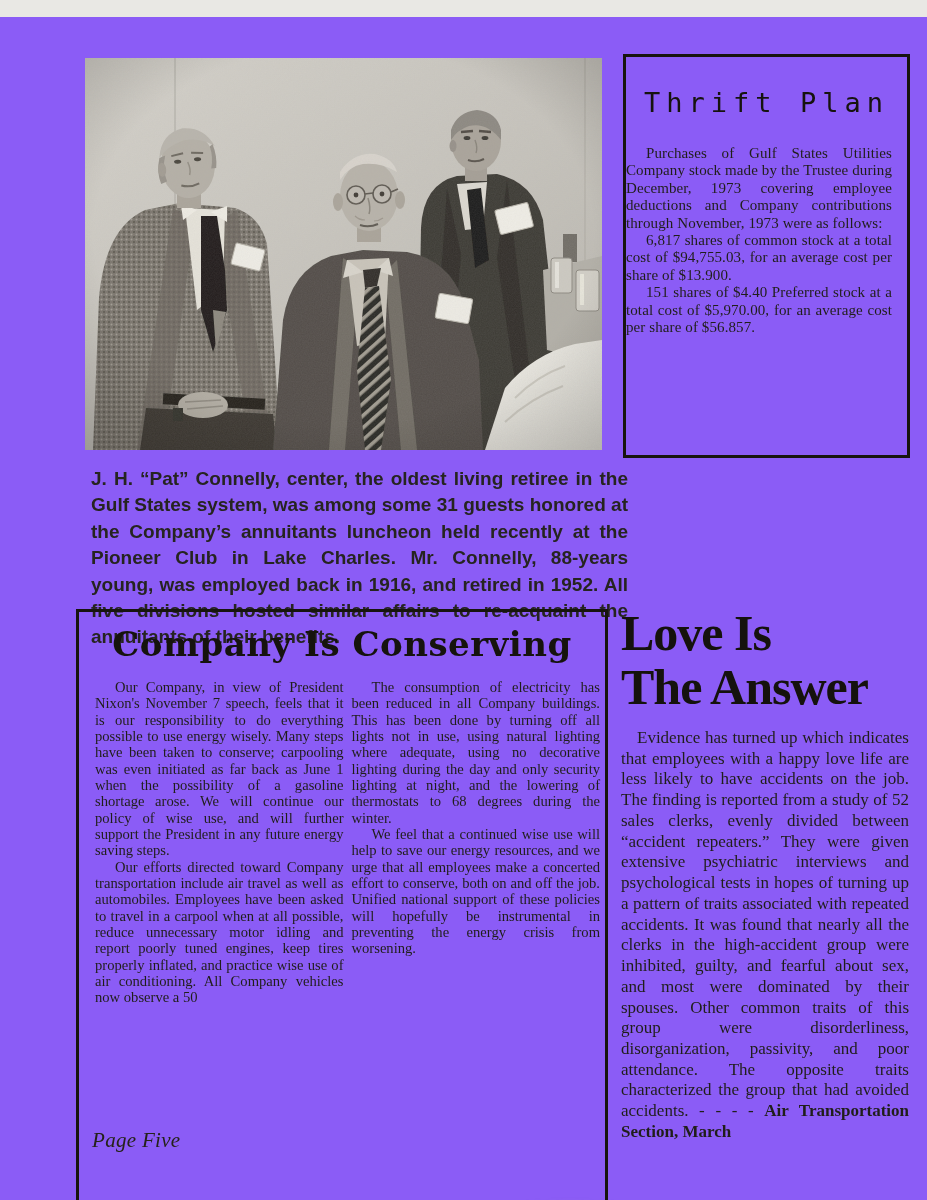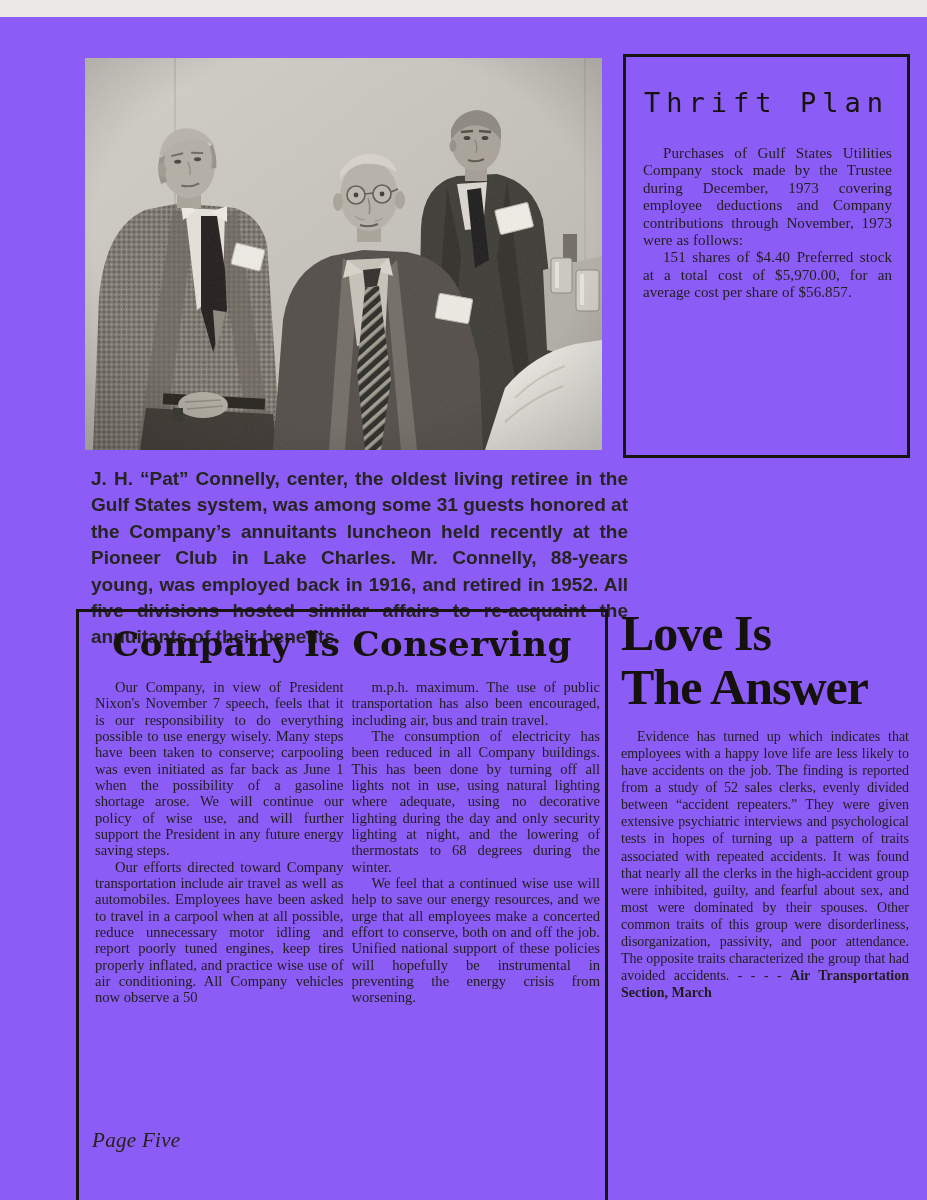--- a/index.html
+++ b/index.html
@@ -16,21 +16,21 @@
   
   .thrift{
     position:absolute; left:623px; top:37px; width:287px; height:404px;
     border:3px solid #17140f; box-sizing:border-box;
   }
   .thrift-title{
     margin:30px 0 0; text-align:center;
     font-family:"DejaVu Sans Mono", monospace; font-weight:400;
     font-size:27px; letter-spacing:6px; color:#16130e; white-space:nowrap;
   }
-  .thrift-body{padding:27px 15px 0 17px; font-size:15px; line-height:1.16; text-align:justify; letter-spacing:.1px;}
+  .thrift-body{padding:27px 15px 0 0; font-size:15px; line-height:1.16; text-align:justify; letter-spacing:.1px;}
   .thrift-body p{margin:0; text-indent:20px;}
   
   .caption{
     position:absolute; left:91px; top:449px; width:537px;
     font-family:"Liberation Sans", sans-serif; font-weight:bold;
     font-size:19px; line-height:1.39; text-align:justify; color:#262420;
   }
   
   .energy{
     position:absolute; left:76px; top:592px; width:532px; height:623px;
@@ -44,21 +44,21 @@
   .energy-cols{display:flex; gap:8px; padding:13px 5px 0 16px;}
   .energy-col{flex:1; font-size:14.6px; line-height:1.12; text-align:justify;}
   .energy-col p{margin:0; text-indent:20px;}
   
   .love{position:absolute; left:621px; top:590px; width:288px;}
   .love-title{
     margin:0; font-family:"Liberation Serif", serif; font-weight:bold;
     font-size:50px; line-height:1.07; letter-spacing:-1px; color:#15120d;
   }
   .love-sub{margin:31px 0 0; font-weight:bold; font-size:14.6px; line-height:1.3; text-indent:16px; text-align:justify;}
-  .love-body{margin:14px 0 0; font-size:14px; line-height:1.22; text-align:justify; text-indent:16px;}
+  .love-body{margin:14px 0 0; font-size:17px; line-height:1.22; text-align:justify; text-indent:16px;}
   .love-attr{font-weight:bold;}
   
   .footer{
     position:absolute; left:92px; top:1111px;
     font-style:italic; font-size:21px; color:#25221a; letter-spacing:.3px;
   }
   .smudge{
     position:absolute; left:510px; top:1184px; width:120px; height:13px;
     background:radial-gradient(ellipse at center, rgba(150,148,142,.5), rgba(150,148,142,0) 72%);
     filter:blur(2px);
@@ -198,35 +198,35 @@
 
       <rect width="517" height="392" filter="url(#grain)" opacity="0.30"></rect>
       <rect width="517" height="392" fill="url(#vig)"></rect>
     </svg>
   </div>
 
   <div class="thrift">
     <h2 class="thrift-title">Thrift Plan</h2>
     <div class="thrift-body">
       <p>Purchases of Gulf States Utilities Company stock made by the Trustee during December, 1973 covering employee deductions and Company contributions through November, 1973 were as follows:</p>
+      <p>6,817 shares of common stock at a total cost of $94,755.03, for an average cost per share of $13.900.</p>
       <p>151 shares of $4.40 Preferred stock at a total cost of $5,970.00, for an average cost per share of $56.857.</p>
     </div>
   </div>
 
   <div class="caption">J. H. “Pat” Connelly, center, the oldest living retiree in the Gulf States system, was among some 31 guests honored at the Company’s annuitants luncheon held recently at the Pioneer Club in Lake Charles. Mr. Connelly, 88-years young, was employed back in 1916, and retired in 1952. All five divisions hosted similar affairs to re-acquaint the annuitants of their benefits.</div>
 
   <div class="energy">
     <h1 class="energy-title"><span>Company Is Conserving</span><br></h1>
     <div class="energy-cols">
       <div class="energy-col">
         <p>Our Company, in view of President Nixon's November 7 speech, feels that it is our responsibility to do everything possible to use energy wisely. Many steps have been taken to conserve; carpooling was even initiated as far back as June 1 when the possibility of a gasoline shortage arose. We will continue our policy of wise use, and will further support the President in any future energy saving steps.</p>
         <p>Our efforts directed toward Company transportation include air travel as well as automobiles. Employees have been asked to travel in a carpool when at all possible, reduce unnecessary motor idling and report poorly tuned engines, keep tires properly inflated, and practice wise use of air conditioning. All Company vehicles now observe a 50</p>
       </div>
       <div class="energy-col">
-        <p>m.p.h. maximum. The use of public transportation has also been encouraged, including air, bus and train travel.</p>
         <p>The consumption of electricity has been reduced in all Company buildings. This has been done by turning off all lights not in use, using natural lighting where adequate, using no decorative lighting during the day and only security lighting at night, and the lowering of thermostats to 68 degrees during the winter.</p>
         <p>We feel that a continued wise use will help to save our energy resources, and we urge that all employees make a concerted effort to conserve, both on and off the job. Unified national support of these policies will hopefully be instrumental in preventing the energy crisis from worsening.</p>
       </div>
     </div>
   </div>
 
   <div class="love">
     <h1 class="love-title"><span>Love Is</span><br><span>The Answer</span></h1>
     <p class="love-body"><span>Evidence has turned up which indicates that employees with a happy love life are less likely to have accidents on the job. The finding is reported from a study of 52 sales clerks, evenly divided between “accident repeaters.” They were given extensive psychiatric interviews and psychological tests in hopes of turning up a pattern of traits associated with repeated accidents. It was found that nearly all the clerks in the high-accident group were inhibited, guilty, and fearful about sex, and most were dominated by their spouses. Other common traits of this group were disorderliness, disorganization, passivity, and poor attendance. The opposite traits characterized the group that had avoided accidents. - - - -</span> <span class="love-attr">Air Transportation Section, March</span></p>
   </div>

